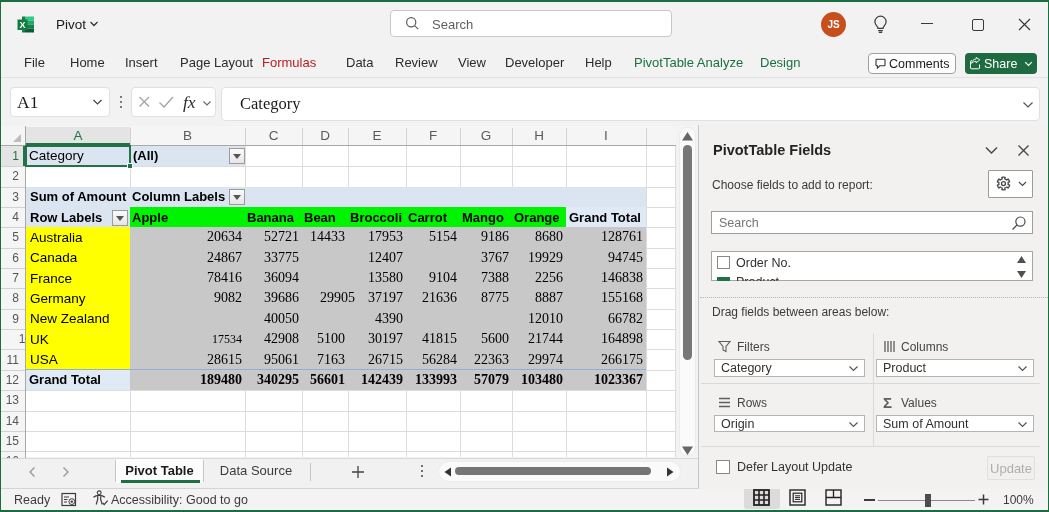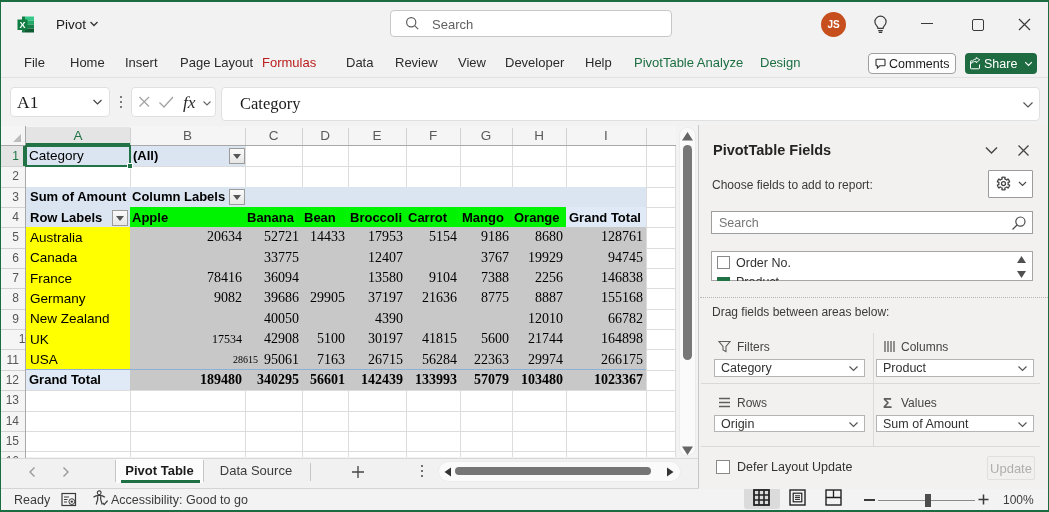--- a/index.html
+++ b/index.html
@@ -213,53 +213,54 @@
 <div class="ab ct" style="left:30px;top:349.4px;width:100px;height:20.4px;font-size:13.5px;font-weight:normal;color:#000;white-space:nowrap;">USA</div>
 <div class="ab ct" style="left:29px;top:369.8px;width:101px;height:20.4px;font-size:13px;font-weight:bold;color:#000;white-space:nowrap;">Grand Total</div>
 <div class="ab ct" style="left:130px;top:227.2px;width:112px;height:20.4px;justify-content:flex-end;font-family:'Liberation Serif',serif;font-size:14px;font-weight:normal;color:#000;">20634</div>
 <div class="ab ct" style="left:245px;top:227.2px;width:54px;height:20.4px;justify-content:flex-end;font-family:'Liberation Serif',serif;font-size:14px;font-weight:normal;color:#000;">52721</div>
 <div class="ab ct" style="left:302px;top:227.2px;width:43px;height:20.4px;justify-content:flex-end;font-family:'Liberation Serif',serif;font-size:14px;font-weight:normal;color:#000;">14433</div>
 <div class="ab ct" style="left:348px;top:227.2px;width:55px;height:20.4px;justify-content:flex-end;font-family:'Liberation Serif',serif;font-size:14px;font-weight:normal;color:#000;">17953</div>
 <div class="ab ct" style="left:406px;top:227.2px;width:51px;height:20.4px;justify-content:flex-end;font-family:'Liberation Serif',serif;font-size:14px;font-weight:normal;color:#000;">5154</div>
 <div class="ab ct" style="left:460px;top:227.2px;width:49px;height:20.4px;justify-content:flex-end;font-family:'Liberation Serif',serif;font-size:14px;font-weight:normal;color:#000;">9186</div>
 <div class="ab ct" style="left:512px;top:227.2px;width:51px;height:20.4px;justify-content:flex-end;font-family:'Liberation Serif',serif;font-size:14px;font-weight:normal;color:#000;">8680</div>
 <div class="ab ct" style="left:566px;top:227.2px;width:77px;height:20.4px;justify-content:flex-end;font-family:'Liberation Serif',serif;font-size:14px;font-weight:normal;color:#000;">128761</div>
+<div class="ab ct" style="left:130px;top:247.6px;width:112px;height:20.4px;justify-content:flex-end;font-family:'Liberation Serif',serif;font-size:14px;font-weight:normal;color:#000;">24867</div>
 <div class="ab ct" style="left:245px;top:247.6px;width:54px;height:20.4px;justify-content:flex-end;font-family:'Liberation Serif',serif;font-size:14px;font-weight:normal;color:#000;">33775</div>
 <div class="ab ct" style="left:348px;top:247.6px;width:55px;height:20.4px;justify-content:flex-end;font-family:'Liberation Serif',serif;font-size:14px;font-weight:normal;color:#000;">12407</div>
 <div class="ab ct" style="left:460px;top:247.6px;width:49px;height:20.4px;justify-content:flex-end;font-family:'Liberation Serif',serif;font-size:14px;font-weight:normal;color:#000;">3767</div>
 <div class="ab ct" style="left:512px;top:247.6px;width:51px;height:20.4px;justify-content:flex-end;font-family:'Liberation Serif',serif;font-size:14px;font-weight:normal;color:#000;">19929</div>
 <div class="ab ct" style="left:566px;top:247.6px;width:77px;height:20.4px;justify-content:flex-end;font-family:'Liberation Serif',serif;font-size:14px;font-weight:normal;color:#000;">94745</div>
 <div class="ab ct" style="left:130px;top:268px;width:112px;height:20.4px;justify-content:flex-end;font-family:'Liberation Serif',serif;font-size:14px;font-weight:normal;color:#000;">78416</div>
 <div class="ab ct" style="left:245px;top:268px;width:54px;height:20.4px;justify-content:flex-end;font-family:'Liberation Serif',serif;font-size:14px;font-weight:normal;color:#000;">36094</div>
 <div class="ab ct" style="left:348px;top:268px;width:55px;height:20.4px;justify-content:flex-end;font-family:'Liberation Serif',serif;font-size:14px;font-weight:normal;color:#000;">13580</div>
 <div class="ab ct" style="left:406px;top:268px;width:51px;height:20.4px;justify-content:flex-end;font-family:'Liberation Serif',serif;font-size:14px;font-weight:normal;color:#000;">9104</div>
 <div class="ab ct" style="left:460px;top:268px;width:49px;height:20.4px;justify-content:flex-end;font-family:'Liberation Serif',serif;font-size:14px;font-weight:normal;color:#000;">7388</div>
 <div class="ab ct" style="left:512px;top:268px;width:51px;height:20.4px;justify-content:flex-end;font-family:'Liberation Serif',serif;font-size:14px;font-weight:normal;color:#000;">2256</div>
 <div class="ab ct" style="left:566px;top:268px;width:77px;height:20.4px;justify-content:flex-end;font-family:'Liberation Serif',serif;font-size:14px;font-weight:normal;color:#000;">146838</div>
 <div class="ab ct" style="left:130px;top:288.3px;width:112px;height:20.4px;justify-content:flex-end;font-family:'Liberation Serif',serif;font-size:14px;font-weight:normal;color:#000;">9082</div>
 <div class="ab ct" style="left:245px;top:288.3px;width:54px;height:20.4px;justify-content:flex-end;font-family:'Liberation Serif',serif;font-size:14px;font-weight:normal;color:#000;">39686</div>
-<div class="ab ct" style="left:302px;top:288.3px;width:43px;height:20.4px;justify-content:flex-end;font-family:'Liberation Serif',serif;font-size:14px;font-weight:normal;color:#000;">29905</div>
+<div class="ab ct" style="left:312px;top:288.3px;width:43px;height:20.4px;justify-content:flex-end;font-family:'Liberation Serif',serif;font-size:14px;font-weight:normal;color:#000;">29905</div>
 <div class="ab ct" style="left:348px;top:288.3px;width:55px;height:20.4px;justify-content:flex-end;font-family:'Liberation Serif',serif;font-size:14px;font-weight:normal;color:#000;">37197</div>
 <div class="ab ct" style="left:406px;top:288.3px;width:51px;height:20.4px;justify-content:flex-end;font-family:'Liberation Serif',serif;font-size:14px;font-weight:normal;color:#000;">21636</div>
 <div class="ab ct" style="left:460px;top:288.3px;width:49px;height:20.4px;justify-content:flex-end;font-family:'Liberation Serif',serif;font-size:14px;font-weight:normal;color:#000;">8775</div>
 <div class="ab ct" style="left:512px;top:288.3px;width:51px;height:20.4px;justify-content:flex-end;font-family:'Liberation Serif',serif;font-size:14px;font-weight:normal;color:#000;">8887</div>
 <div class="ab ct" style="left:566px;top:288.3px;width:77px;height:20.4px;justify-content:flex-end;font-family:'Liberation Serif',serif;font-size:14px;font-weight:normal;color:#000;">155168</div>
 <div class="ab ct" style="left:245px;top:308.7px;width:54px;height:20.4px;justify-content:flex-end;font-family:'Liberation Serif',serif;font-size:14px;font-weight:normal;color:#000;">40050</div>
 <div class="ab ct" style="left:348px;top:308.7px;width:55px;height:20.4px;justify-content:flex-end;font-family:'Liberation Serif',serif;font-size:14px;font-weight:normal;color:#000;">4390</div>
 <div class="ab ct" style="left:512px;top:308.7px;width:51px;height:20.4px;justify-content:flex-end;font-family:'Liberation Serif',serif;font-size:14px;font-weight:normal;color:#000;">12010</div>
 <div class="ab ct" style="left:566px;top:308.7px;width:77px;height:20.4px;justify-content:flex-end;font-family:'Liberation Serif',serif;font-size:14px;font-weight:normal;color:#000;">66782</div>
 <div class="ab ct" style="left:130px;top:329px;width:112px;height:20.4px;justify-content:flex-end;font-family:'Liberation Serif',serif;font-size:12px;font-weight:normal;color:#000;">17534</div>
 <div class="ab ct" style="left:245px;top:329px;width:54px;height:20.4px;justify-content:flex-end;font-family:'Liberation Serif',serif;font-size:14px;font-weight:normal;color:#000;">42908</div>
 <div class="ab ct" style="left:302px;top:329px;width:43px;height:20.4px;justify-content:flex-end;font-family:'Liberation Serif',serif;font-size:14px;font-weight:normal;color:#000;">5100</div>
 <div class="ab ct" style="left:348px;top:329px;width:55px;height:20.4px;justify-content:flex-end;font-family:'Liberation Serif',serif;font-size:14px;font-weight:normal;color:#000;">30197</div>
 <div class="ab ct" style="left:406px;top:329px;width:51px;height:20.4px;justify-content:flex-end;font-family:'Liberation Serif',serif;font-size:14px;font-weight:normal;color:#000;">41815</div>
 <div class="ab ct" style="left:460px;top:329px;width:49px;height:20.4px;justify-content:flex-end;font-family:'Liberation Serif',serif;font-size:14px;font-weight:normal;color:#000;">5600</div>
 <div class="ab ct" style="left:512px;top:329px;width:51px;height:20.4px;justify-content:flex-end;font-family:'Liberation Serif',serif;font-size:14px;font-weight:normal;color:#000;">21744</div>
 <div class="ab ct" style="left:566px;top:329px;width:77px;height:20.4px;justify-content:flex-end;font-family:'Liberation Serif',serif;font-size:14px;font-weight:normal;color:#000;">164898</div>
-<div class="ab ct" style="left:130px;top:349.4px;width:112px;height:20.4px;justify-content:flex-end;font-family:'Liberation Serif',serif;font-size:10px;font-weight:normal;color:#000;margin-left:16px;">28615</div>
+<div class="ab ct" style="left:130px;top:349.4px;width:112px;height:20.4px;justify-content:flex-end;font-family:'Liberation Serif',serif;font-size:14px;font-weight:normal;color:#000;">28615</div>
 <div class="ab ct" style="left:245px;top:349.4px;width:54px;height:20.4px;justify-content:flex-end;font-family:'Liberation Serif',serif;font-size:14px;font-weight:normal;color:#000;">95061</div>
 <div class="ab ct" style="left:302px;top:349.4px;width:43px;height:20.4px;justify-content:flex-end;font-family:'Liberation Serif',serif;font-size:14px;font-weight:normal;color:#000;">7163</div>
 <div class="ab ct" style="left:348px;top:349.4px;width:55px;height:20.4px;justify-content:flex-end;font-family:'Liberation Serif',serif;font-size:14px;font-weight:normal;color:#000;">26715</div>
 <div class="ab ct" style="left:406px;top:349.4px;width:51px;height:20.4px;justify-content:flex-end;font-family:'Liberation Serif',serif;font-size:14px;font-weight:normal;color:#000;">56284</div>
 <div class="ab ct" style="left:460px;top:349.4px;width:49px;height:20.4px;justify-content:flex-end;font-family:'Liberation Serif',serif;font-size:14px;font-weight:normal;color:#000;">22363</div>
 <div class="ab ct" style="left:512px;top:349.4px;width:51px;height:20.4px;justify-content:flex-end;font-family:'Liberation Serif',serif;font-size:14px;font-weight:normal;color:#000;">29974</div>
 <div class="ab ct" style="left:566px;top:349.4px;width:77px;height:20.4px;justify-content:flex-end;font-family:'Liberation Serif',serif;font-size:14px;font-weight:normal;color:#000;">266175</div>
 <div class="ab ct" style="left:130px;top:369.8px;width:112px;height:20.4px;justify-content:flex-end;font-family:'Liberation Serif',serif;font-size:14px;font-weight:bold;color:#000;">189480</div>
 <div class="ab ct" style="left:245px;top:369.8px;width:54px;height:20.4px;justify-content:flex-end;font-family:'Liberation Serif',serif;font-size:14px;font-weight:bold;color:#000;">340295</div>
 <div class="ab ct" style="left:302px;top:369.8px;width:43px;height:20.4px;justify-content:flex-end;font-family:'Liberation Serif',serif;font-size:14px;font-weight:bold;color:#000;">56601</div>

